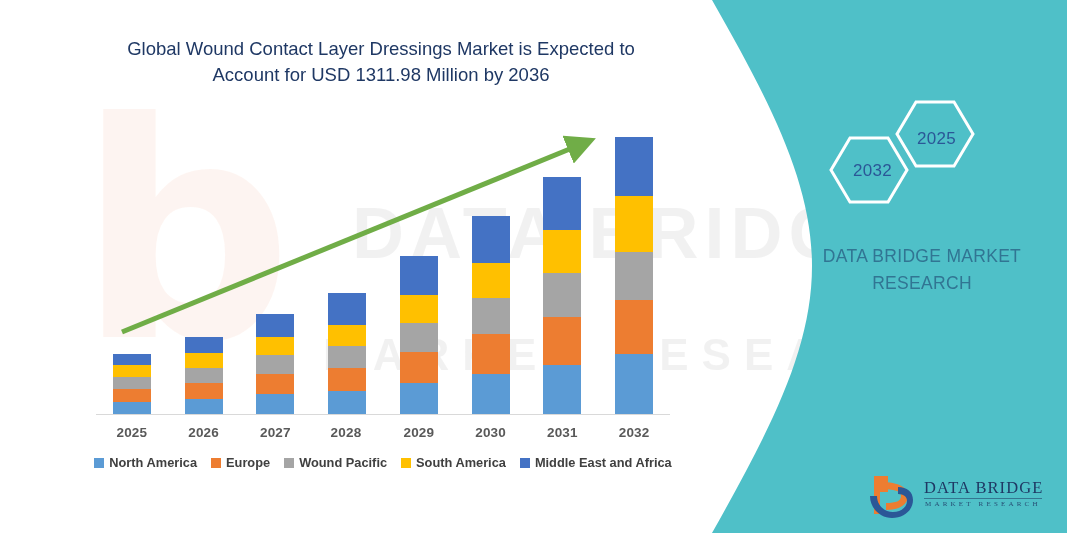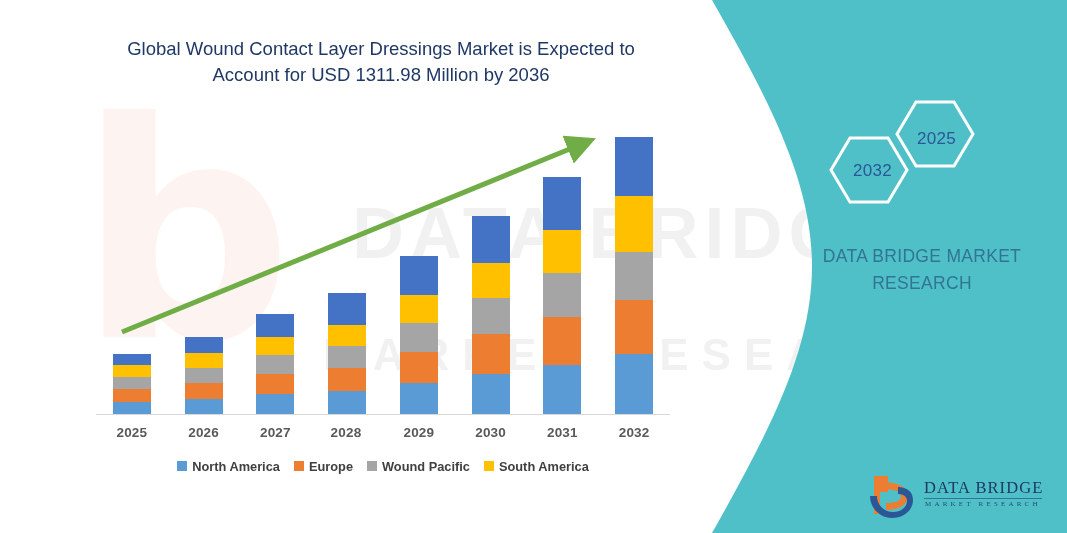--- a/index.html
+++ b/index.html
@@ -113,21 +113,21 @@
   .xlabels{position:absolute;left:96px;top:425px;width:574px;height:20px;}
   .xlab{
     position:absolute;top:0;width:72px;text-align:center;
     color:#595959;font-size:13.5px;font-weight:700;letter-spacing:.2px;
   }
 
   .arrow{position:absolute;left:96px;top:110px;}
 
   .legend{
     position:absolute;left:96px;top:455px;width:574px;height:22px;
-    display:flex;align-items:center;justify-content:center;gap:14px;
+    display:flex;align-items:flex-start;justify-content:center;gap:14px;
   }
   .leg-item{display:flex;align-items:center;gap:5px;}
   .leg-swatch{width:10px;height:10px;display:block;}
   .leg-label{color:#404040;font-size:12.8px;font-weight:700;white-space:nowrap;}
 
   .footer{position:absolute;left:0;top:505px;width:690px;height:20px;}
   .foot-left{
     position:absolute;left:85px;top:0;
     color:#404040;font-size:8.6px;white-space:nowrap;
     font-family:"Liberation Serif", serif;
@@ -241,20 +241,24 @@
         <span class="leg-label">Europe</span>
       </div>
       <div class="leg-item">
         <span class="leg-swatch" style="background: rgb(165, 165, 165);"></span>
         <span class="leg-label">Wound Pacific</span>
       </div>
       <div class="leg-item">
         <span class="leg-swatch" style="background: rgb(255, 192, 0);"></span>
         <span class="leg-label">South America</span>
       </div>
+      <div class="leg-item">
+        <span class="leg-swatch" style="background: rgb(68, 114, 196);"></span>
+        <span class="leg-label">Middle East and Africa</span>
+      </div>
     </div>
 
 
   <div class="teal-panel">
     <svg width="377" height="533" viewBox="0 0 377 533">
       <path id="tealshape" d="M22,0 L377,0 L377,533 L22,533 C80,430 122,350 122,266 C122,182 80,102 22,0 Z" fill="#4FC0C8"></path>
     </svg>
   </div>
 
 

